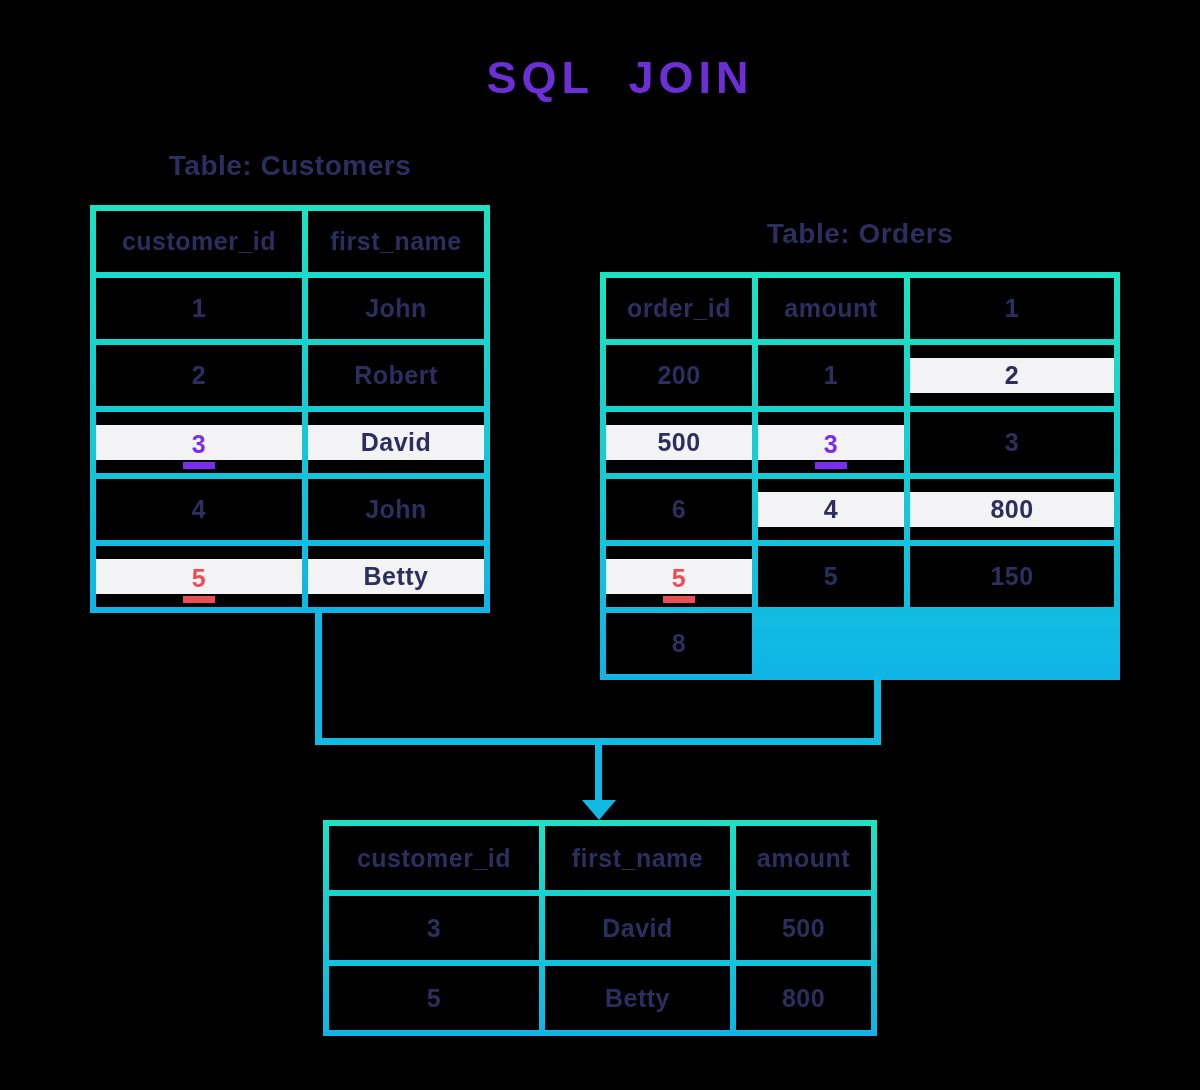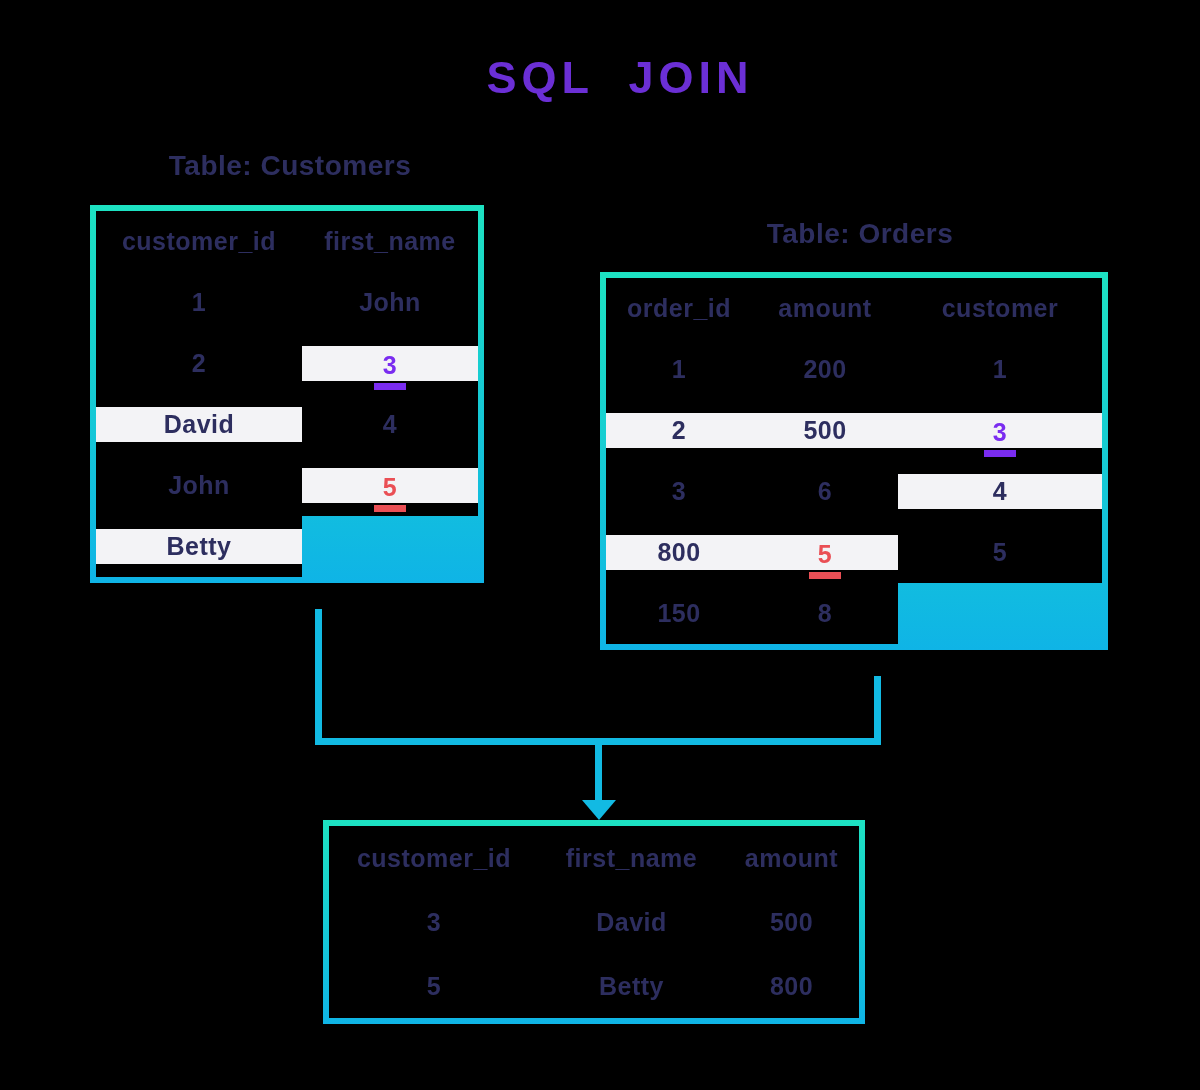--- a/index.html
+++ b/index.html
@@ -17,21 +17,21 @@
     padding-left:20px;
   }
   .tbl-label {
     position:absolute; text-align:center; font-size:28px;
     letter-spacing:0.5px; color:var(--navy,#2d2e5f);
   }
   #lbl-customers { left:90px;  width:400px; top:150px; }
   #lbl-orders    { left:600px; width:520px; top:218px; }
 
   .tbl {
-    position:absolute; display:grid; padding:6px;
+    position:absolute; display:grid; gap:6px; padding:6px;
     background:linear-gradient(180deg, var(--borderTop,#1de2c2), var(--borderBot,#0fb4e6));
   }
   #tbl-customers { left:90px;  top:205px; grid-template-columns:206px 176px;       grid-auto-rows:61px; }
   #tbl-orders    { left:600px; top:272px; grid-template-columns:146px 146px 204px; grid-auto-rows:61px; }
   #tbl-result    { left:323px; top:820px; grid-template-columns:210px 185px 135px; grid-auto-rows:64px; }
 
   .cell {
     background:var(--bg,#000);
     display:flex; align-items:center; justify-content:center;
     color:var(--navy,#2d2e5f); font-size:25px; letter-spacing:0.5px;
@@ -70,36 +70,36 @@
   <div class="tbl-label" id="lbl-customers">Table: Customers</div>
 
   <div class="tbl-label" id="lbl-orders">Table: Orders</div>
 
   <div class="tbl" id="tbl-customers">
       <div class="cell header">customer_id</div>
       <div class="cell header">first_name</div>
       <div class="cell">1</div>
       <div class="cell">John</div>
       <div class="cell">2</div>
+      <div class="cell">Robert</div>
       <div class="cell hl">
         <span class="match purple">3</span>
       </div>
       <div class="cell hl">David</div>
       <div class="cell">4</div>
       <div class="cell">John</div>
       <div class="cell hl">
         <span class="match red">5</span>
       </div>
       <div class="cell hl">Betty</div>
     </div>
 
   <div class="tbl" id="tbl-orders">
       <div class="cell header">order_id</div>
       <div class="cell header">amount</div>
-      <div class="cell header">customer</div>
       <div class="cell">1</div>
       <div class="cell">200</div>
       <div class="cell">1</div>
       <div class="cell hl">2</div>
       <div class="cell hl">500</div>
       <div class="cell hl">
         <span class="match purple">3</span>
       </div>
       <div class="cell">3</div>
       <div class="cell">6</div>

